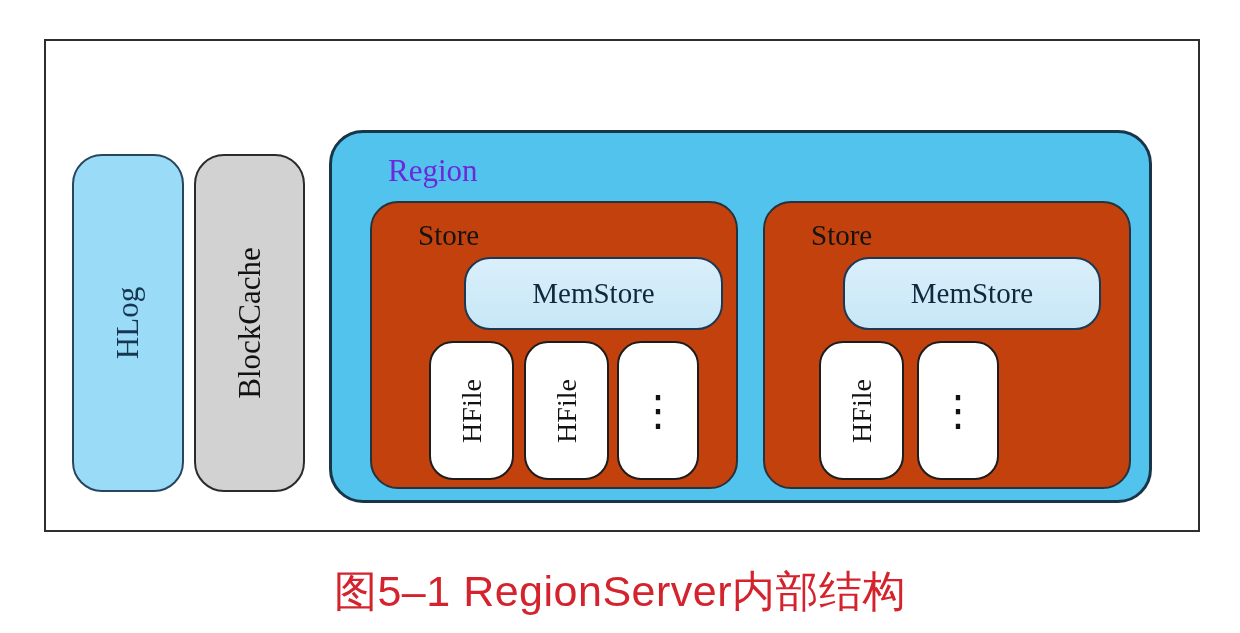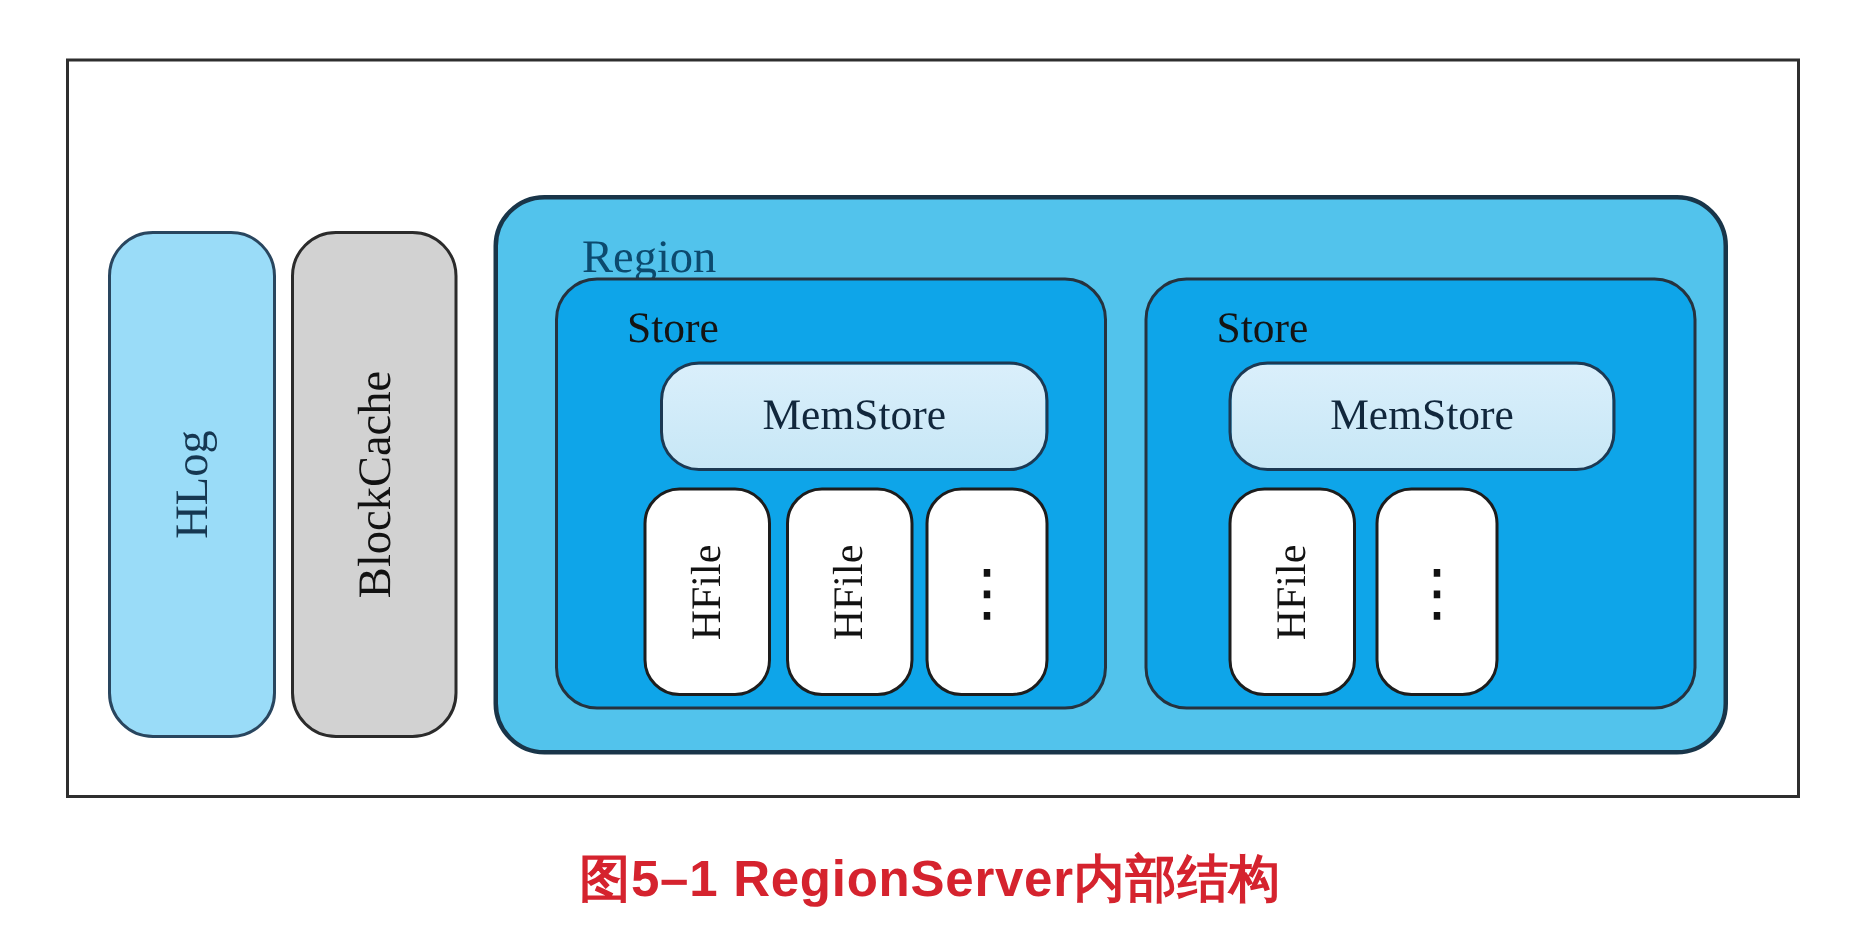--- a/index.html
+++ b/index.html
@@ -36,42 +36,42 @@
   .blockcache-box .vtext { font-size: 31px; color: #121212; }
 
   
   .region-box {
     position: absolute; left: 283px; top: 89px; width: 823px; height: 373px;
     background: #52c3ec; border: 3px solid #193549; border-radius: 34px;
   }
   .region-label {
     position: absolute; left: 56px; top: 20px;
     font-family: "Liberation Serif", "DejaVu Serif", serif;
-    font-size: 31px; color: #0c4a6e;
+    font-size: 31px; color: #6d28d9;
   }
 
   
   .store-box {
-    position: absolute; top: 52px; width: 368px; height: 288px;
-    background: #0ea5e9; border: 2px solid #26323e; border-radius: 28px;
+    position: absolute; top: 68px; width: 368px; height: 288px;
+    background: #c2410c; border: 2px solid #26323e; border-radius: 28px;
   }
   .store-1 { left: 38px; }
   .store-2 { left: 431px; }
   .store-label {
     position: absolute; left: 46px; top: 16px;
     font-family: "Liberation Serif", "DejaVu Serif", serif;
     font-size: 29px; color: #141414;
   }
 
   
   .memstore-box {
     position: absolute; top: 54px; height: 73px;
     background: linear-gradient(180deg, #daeffb 0%, #c7e7f6 100%);
     border: 2px solid #1c3953; border-radius: 26px;
-    display: flex; align-items: center; justify-content: center;
+    display: flex; align-items: center; justify-content: center; margin-left: 24px;
   }
   .store-1 .memstore-box { left: 68px; width: 259px; }
   .store-2 .memstore-box { left: 54px; width: 258px; }
   .memstore-label {
     font-family: "Liberation Serif", "DejaVu Serif", serif;
     font-size: 29px; color: #11273c;
   }
 
   
   .hfile-box, .dots-box {
@@ -86,21 +86,21 @@
   .store-2 .hfile-1 { left: 54px; }
   .store-2 .dots-box { left: 152px; width: 82px; }
   .dots {
     font-family: "DejaVu Sans", sans-serif;
     font-size: 42px; color: #111111; line-height: 1;
   }
 
   
   .caption {
     position: absolute; left: 0; top: 563px; width: 1240px;
-    text-align: center; font-size: 34px; font-weight: bold; color: #d5232e;
+    text-align: center; font-size: 43px; font-weight: normal; color: #d5232e;
     letter-spacing: 0.5px;
   }
 </style>
 </head>
 <body>
 
 <div class="rs-frame">
 
   <div class="pill hlog-box">
     <span class="vtext">HLog</span>

